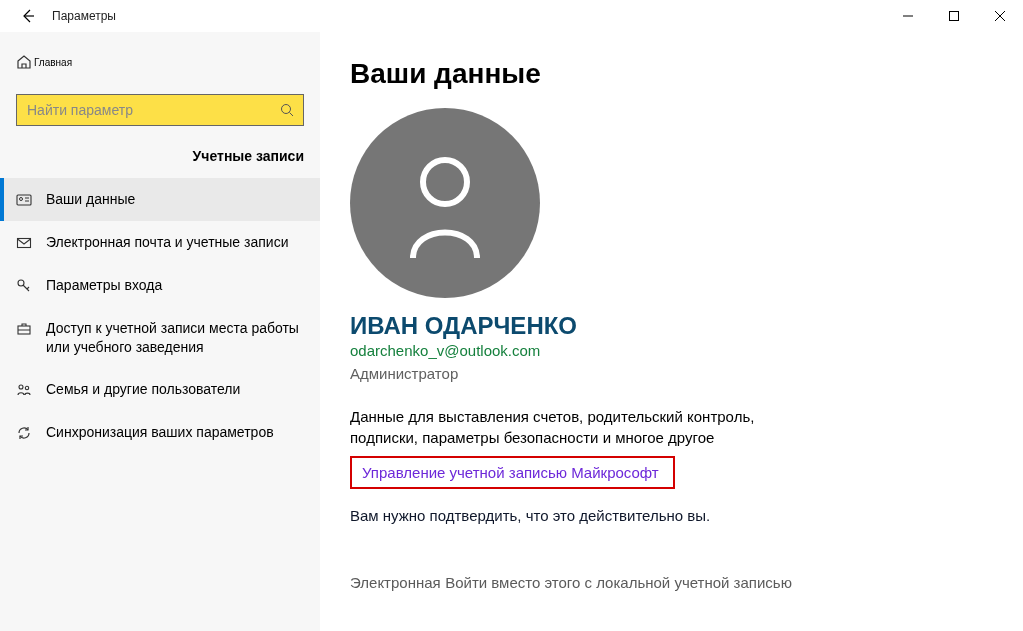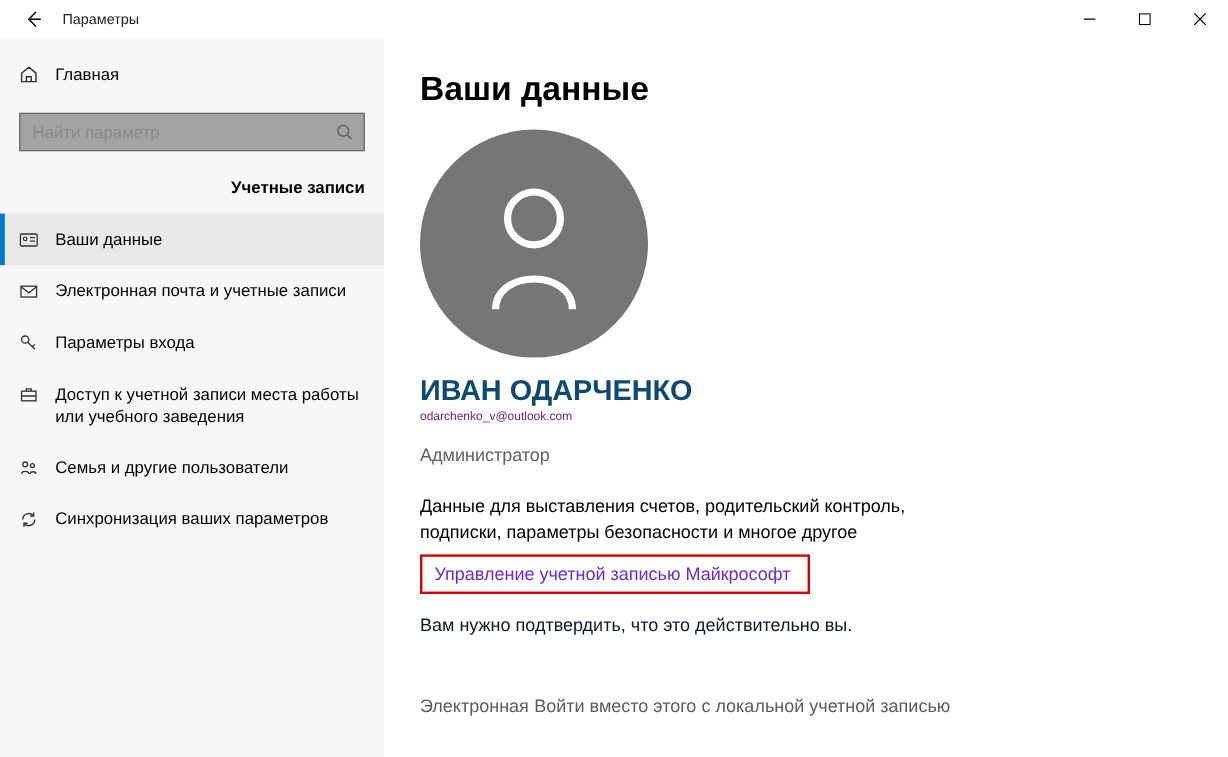--- a/index.html
+++ b/index.html
@@ -4,36 +4,36 @@
   <style>
     * { margin: 0; padding: 0; box-sizing: border-box; font-family: "Segoe UI", Arial, sans-serif; }
     body { display: flex; flex-direction: column; width: 1023px; height: 631px; background: #fff; overflow: hidden; }
     .titlebar { display: flex; align-items: center; height: 32px; padding-left: 8px; }
     .back-btn { width: 40px; height: 30px; display: flex; align-items: center; justify-content: center; cursor: pointer; }
     .titlebar .title { font-size: 12px; color: #222; margin-left: 4px; }
     .win-controls { margin-left: auto; display: flex; }
     .win-btn { width: 46px; height: 30px; display: flex; align-items: center; justify-content: center; cursor: pointer; font-size: 13px; color: #000; }
     .content { display: flex; flex: 1; min-height: 0; }
     .sidebar { width: 320px; background: #f7f7f7; padding: 10px 0 10px 0; overflow-y: auto; }
-    .home-row { display: flex; align-items: center; height: 40px; padding: 0 16px; cursor: pointer; gap: 14px; font-size: 14px; }
+    .home-row { display: flex; align-items: center; height: 40px; padding: 0 16px; cursor: pointer; gap: 2px; font-size: 10px; }
     .search-wrap { margin: 12px 16px 16px 16px; position: relative; }
-    .search-input { width: 100%; height: 32px; border: 1px solid #666; background: #a3a3a3; padding: 0 32px 0 10px; font-size: 14px; outline: none; }
+    .search-input { width: 100%; height: 32px; border: 1px solid #666; background: #fde047; padding: 0 32px 0 10px; font-size: 14px; outline: none; }
     .search-input::placeholder { color: #888; }
     .search-icon { position: absolute; right: 10px; top: 50%; transform: translateY(-50%); pointer-events: none; }
     .section-title { font-size: 14px; font-weight: 600; padding: 6px 16px 14px 16px; color: #000; text-align: right; }
     .nav-item { display: flex; align-items: flex-start; gap: 14px; padding: 12px 16px 12px 16px; font-size: 14px; color: #000; cursor: pointer; line-height: 1.35; }
     .nav-item .nav-icon { flex: 0 0 16px; width: 16px; height: 16px; margin-top: 2px; display: flex; align-items: center; justify-content: center; }
     .nav-item.active { background: #e9e9e9; position: relative; }
     .nav-item.active::before { content: ""; position: absolute; left: 0; top: 0; bottom: 0; width: 4px; background: #0078d4; }
     .main { flex: 1; padding: 26px 30px 10px 30px; overflow-y: auto; }
     .page-title { font-size: 28px; font-weight: 600; margin-bottom: 18px; }
     .avatar { width: 190px; height: 190px; border-radius: 50%; background: #767676; display: flex; align-items: center; justify-content: center; margin-bottom: 14px; }
     .user-name { font-size: 24px; font-weight: 700; color: #0c4a6e; }
-    .user-email { font-size: 10px; color: #701a75; margin-top: 2px; }
-    .user-role { font-size: 15px; color: #606060; margin-top: 18px; margin-bottom: 24px; }
+    .user-email { font-size: 15px; color: #15803d; margin-top: 2px; }
+    .user-role { font-size: 15px; color: #606060; margin-top: 6px; margin-bottom: 24px; }
     .desc { font-size: 15px; color: #000; max-width: 460px; line-height: 1.4; margin-bottom: 8px; }
     .link-highlight { display: inline-block; border: 2px solid #d40000; padding: 6px 14px 6px 10px; color: #6d28d9; font-size: 15px; margin-bottom: 18px; cursor: pointer; }
     .verify-text { font-size: 15px; color: #0f172a; margin-bottom: 6px; }
     .link { font-size: 15px; color: #5b5b5b; cursor: pointer; display: inline-block; }
     .local-link { margin-top: 44px; }
     svg { display: block; }
   </style>
 </head>
 <body>
 

